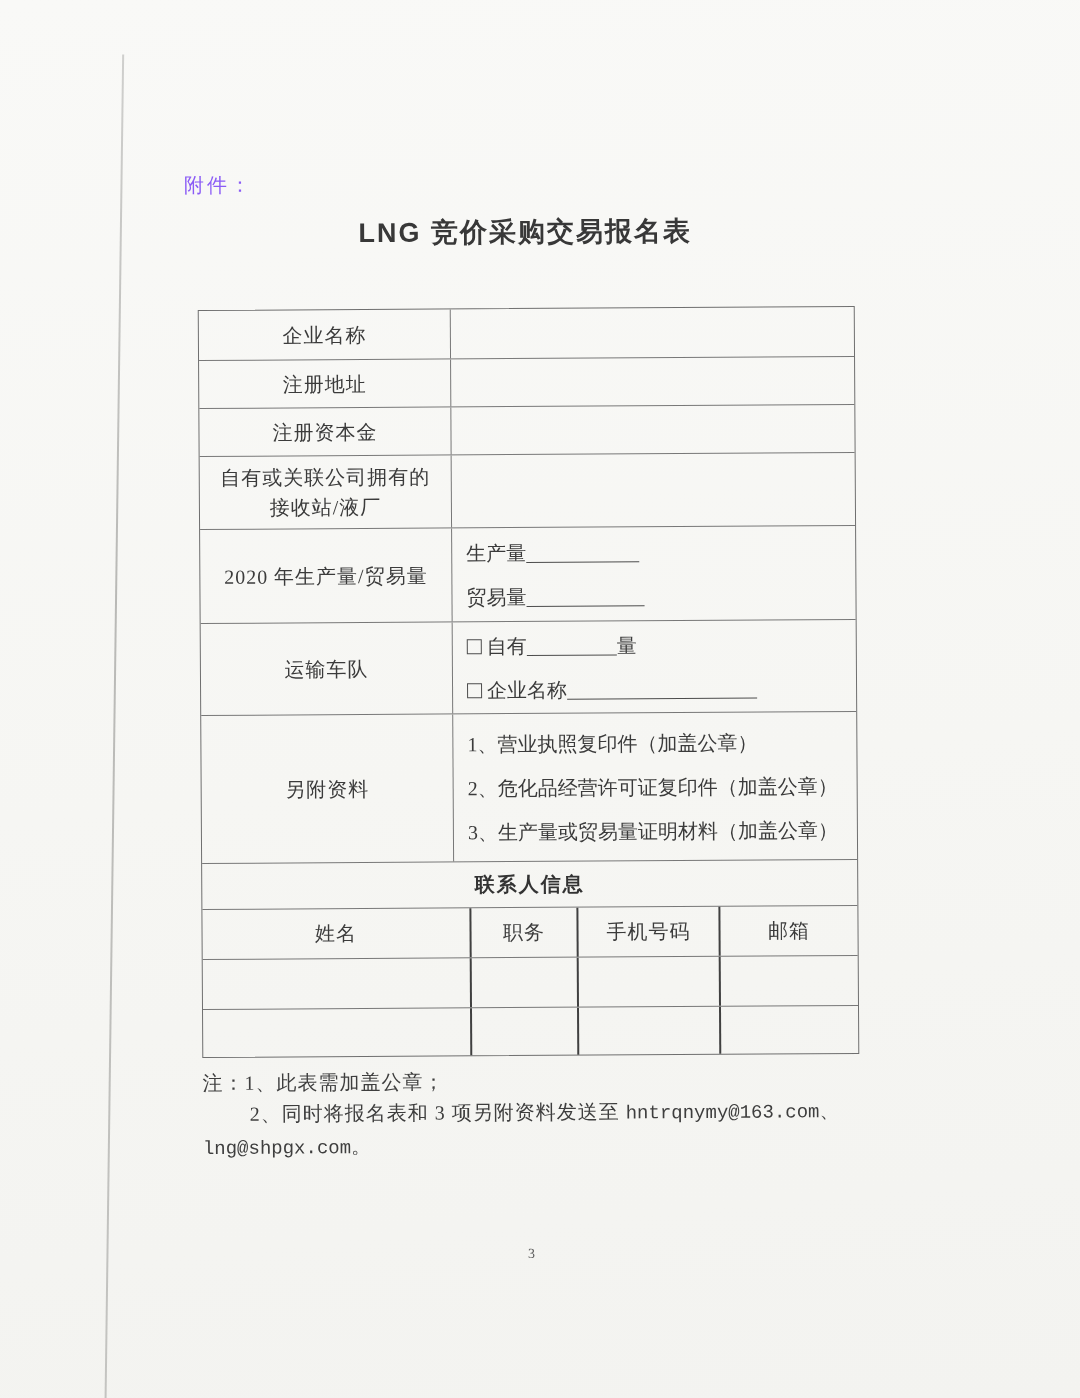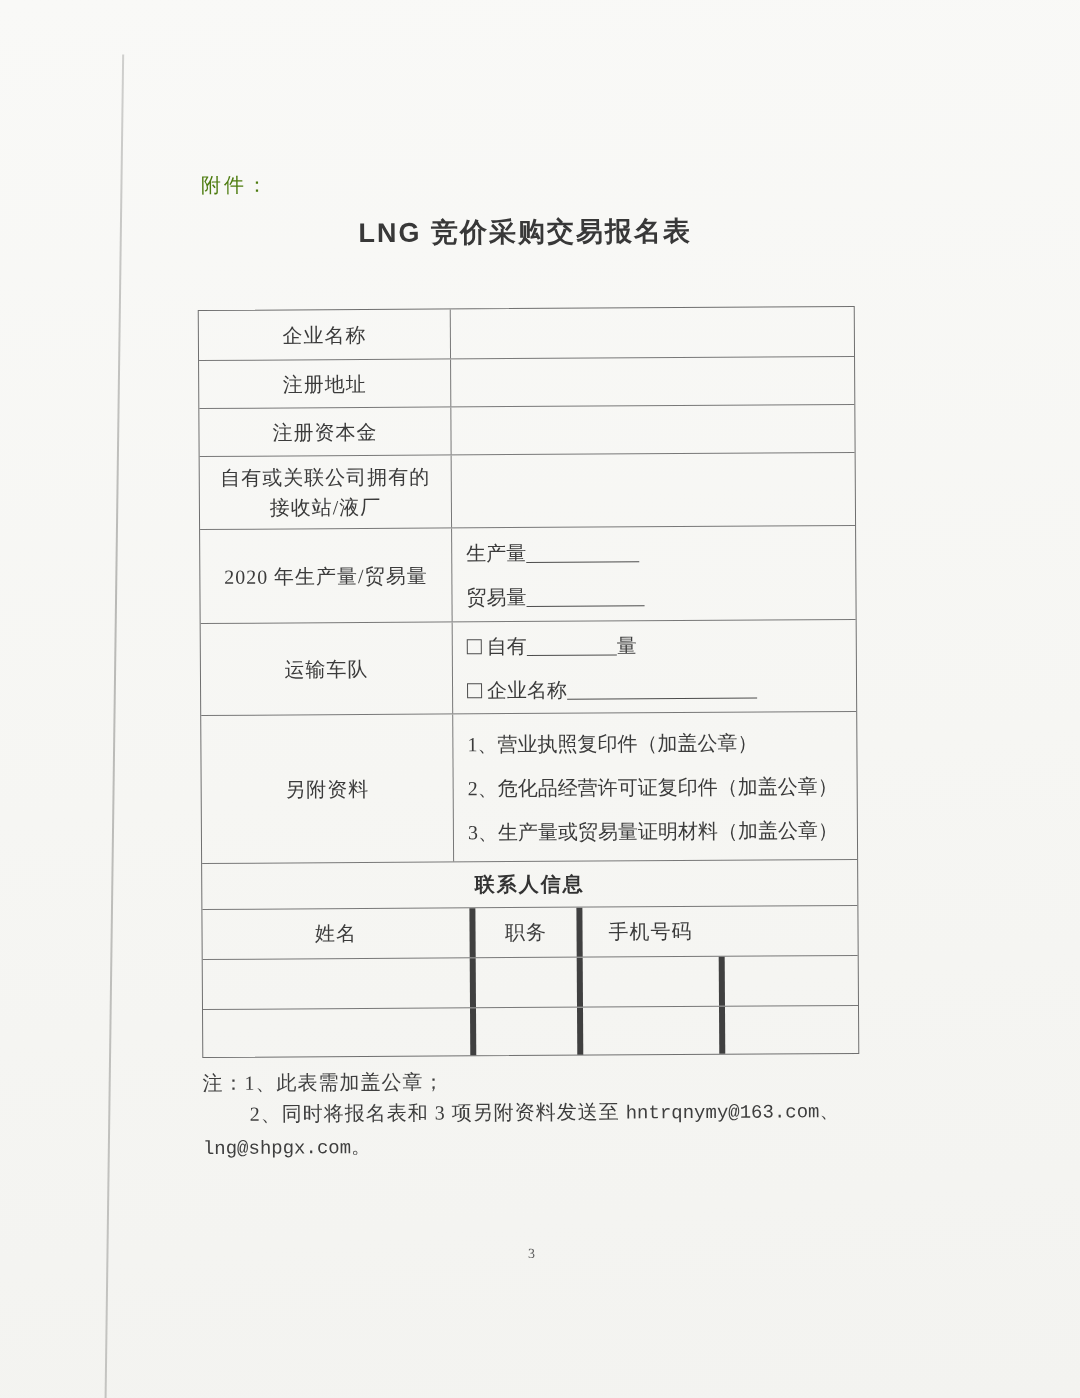--- a/index.html
+++ b/index.html
@@ -9,22 +9,22 @@
     font-family:"Liberation Serif","DejaVu Serif",serif;
     color:#3b3b3b;
   }
   .scan-wrap{position:absolute;inset:0;transform:rotate(-0.35deg);transform-origin:527px 680px;}
   .paper-edge{
     position:absolute;left:126px;top:52px;width:2px;height:1346px;
     background:linear-gradient(#cfcfcd,#b9b9b6 40%,#c4c4c1);
     transform:rotate(1.1deg);transform-origin:top center;
   }
   .attachment{
-    position:absolute;left:204px;top:170px;
-    font-size:20px;letter-spacing:3px;color:#4d7c0f;
+    position:absolute;left:187px;top:170px;
+    font-size:20px;letter-spacing:3px;color:#8b5cf6;
   }
   .doc-title{
     position:absolute;left:200px;top:214px;width:656px;text-align:center;
     font-family:"Liberation Sans","DejaVu Sans",sans-serif;
     font-weight:700;font-size:27px;letter-spacing:2px;color:#383838;
   }
   .form-table{
     position:absolute;left:200px;top:308px;width:657px;
     border:1px solid #6f6f6f;box-sizing:border-box;
     font-size:20px;
@@ -53,21 +53,21 @@
   }
   .contact-header{
     justify-content:center;align-items:center;display:flex;
     font-family:"Liberation Sans","DejaVu Sans",sans-serif;
     font-weight:700;letter-spacing:2px;font-size:20px;color:#333;
   }
   .c-cell{
     box-sizing:border-box;display:flex;align-items:center;justify-content:center;
     letter-spacing:1px;
   }
-  .c-cell + .c-cell{border-left:6px solid #404040;}
+  .c-cell + .c-cell{border-left:2px solid #404040;}
   .cw1{width:267px}.cw2{width:107px}.cw3{width:142px}.cw4{flex:1}
   .notes{
     position:absolute;left:200px;top:1066px;width:700px;
     font-size:20px;line-height:31px;color:#3e3e3e;letter-spacing:1px;
   }
   .note-line2{padding-left:47px;}
   .email{font-family:"Liberation Mono","DejaVu Sans Mono",monospace;font-size:19px;letter-spacing:0;}
   .page-number{
     position:absolute;left:200px;top:1246px;width:656px;text-align:center;
     font-size:14px;color:#5c5c5c;
@@ -141,20 +141,21 @@
         <div>3、生产量或贸易量证明材料（加盖公章）</div>
       </div>
     </div>
 
     <div class="frow h46 contact-header">联系人信息</div>
 
     <div class="frow h50">
       <div class="c-cell cw1">姓名</div>
       <div class="c-cell cw2">职务</div>
       <div class="c-cell cw3">手机号码</div>
+      <div class="c-cell cw4">邮箱</div>
     </div>
 
     <div class="frow h50">
       <div class="c-cell cw1"></div>
       <div class="c-cell cw2"></div>
       <div class="c-cell cw3"></div>
       <div class="c-cell cw4"></div>
     </div>
 
     <div class="frow h48">

